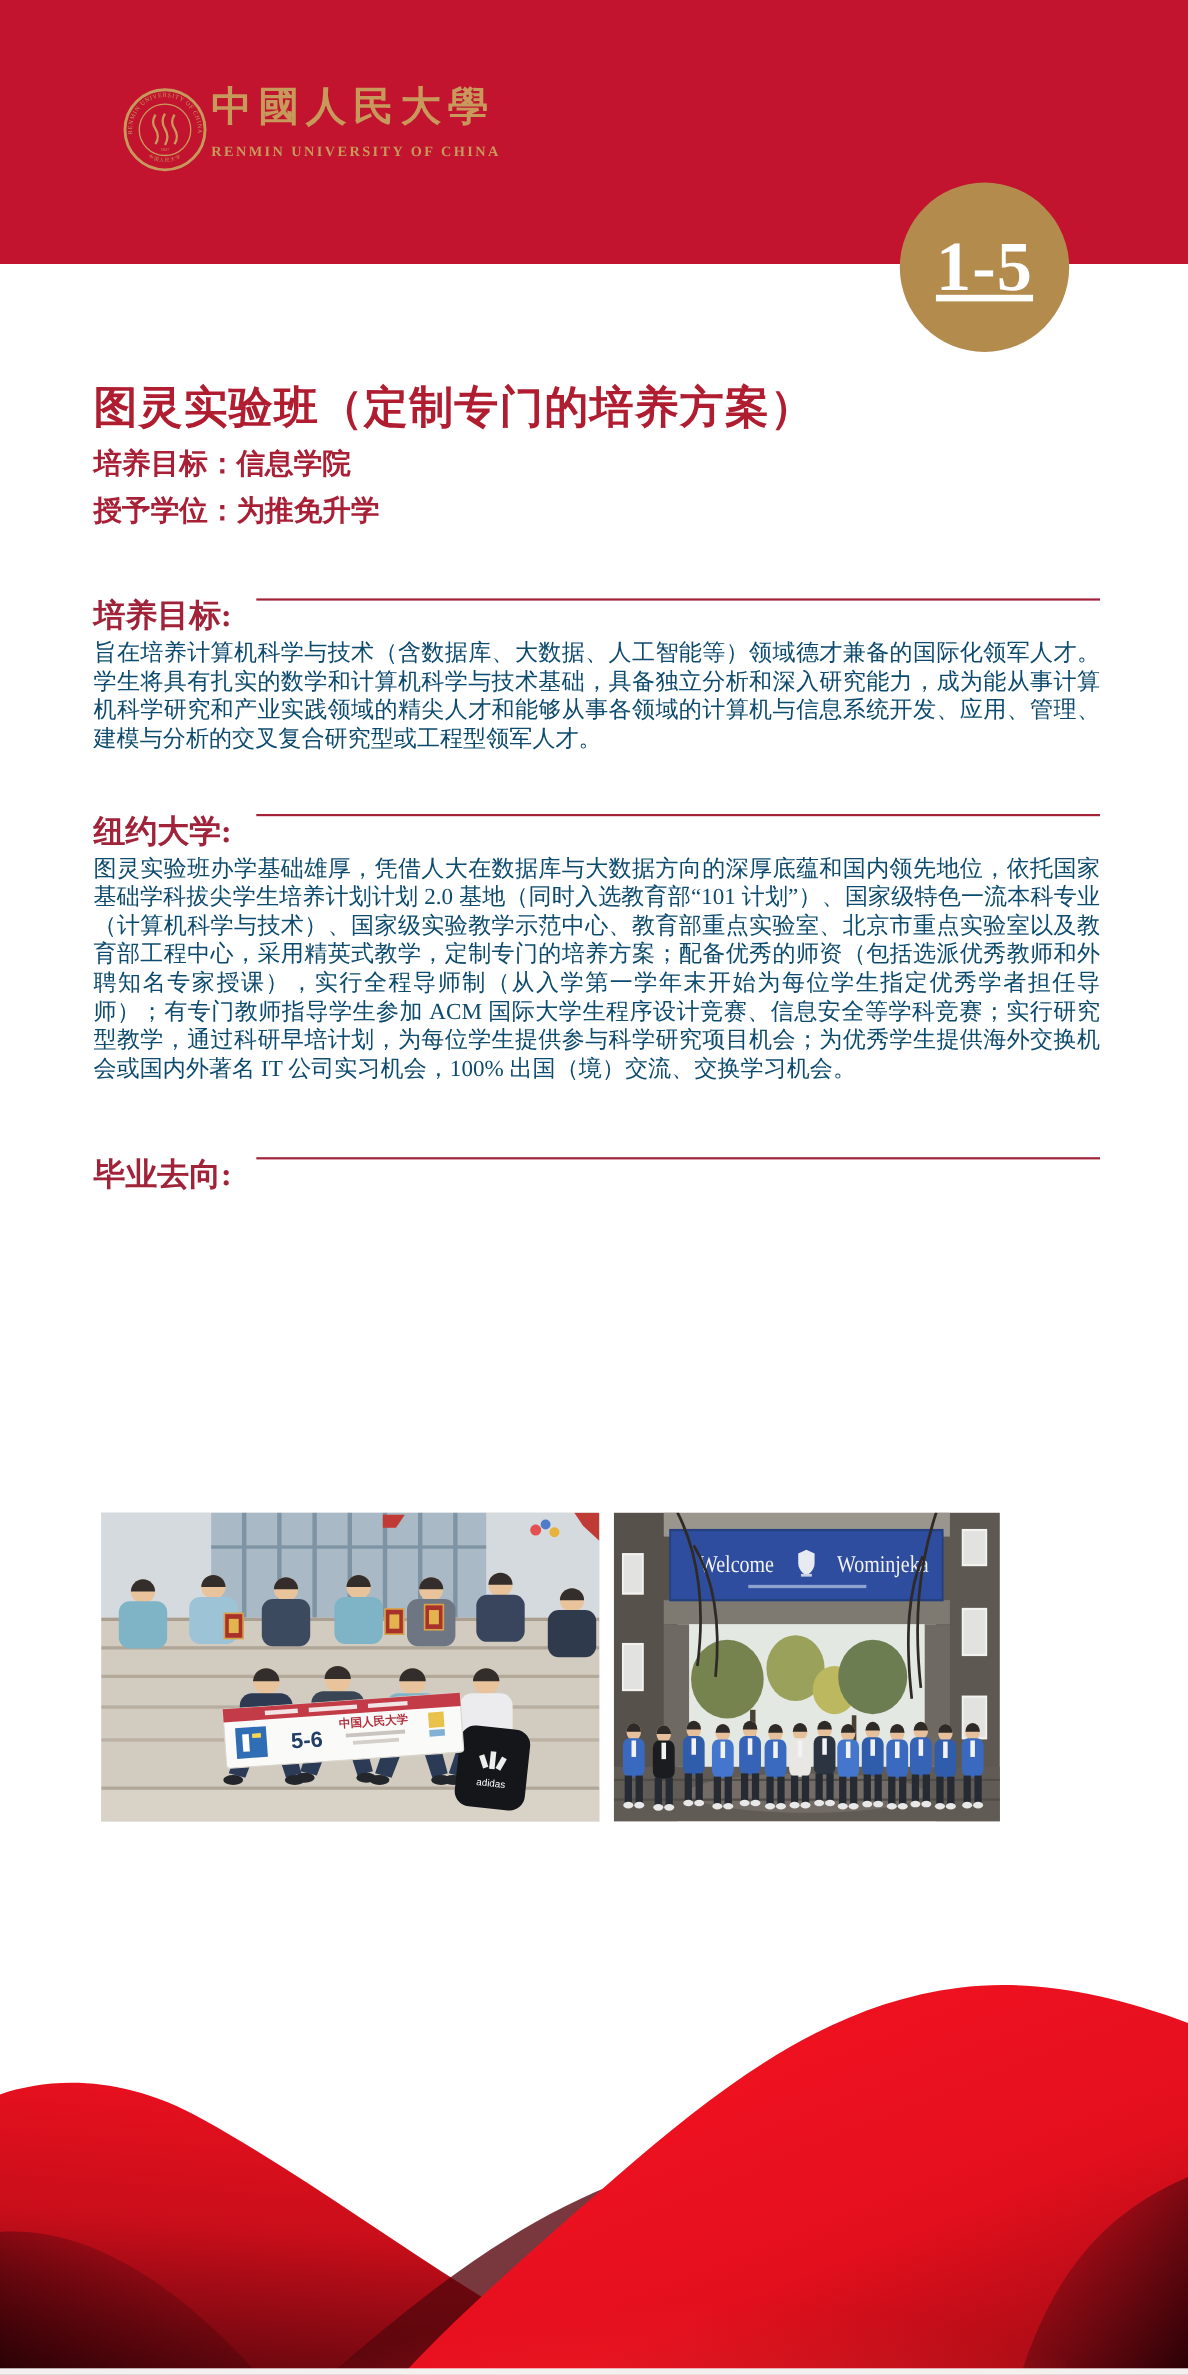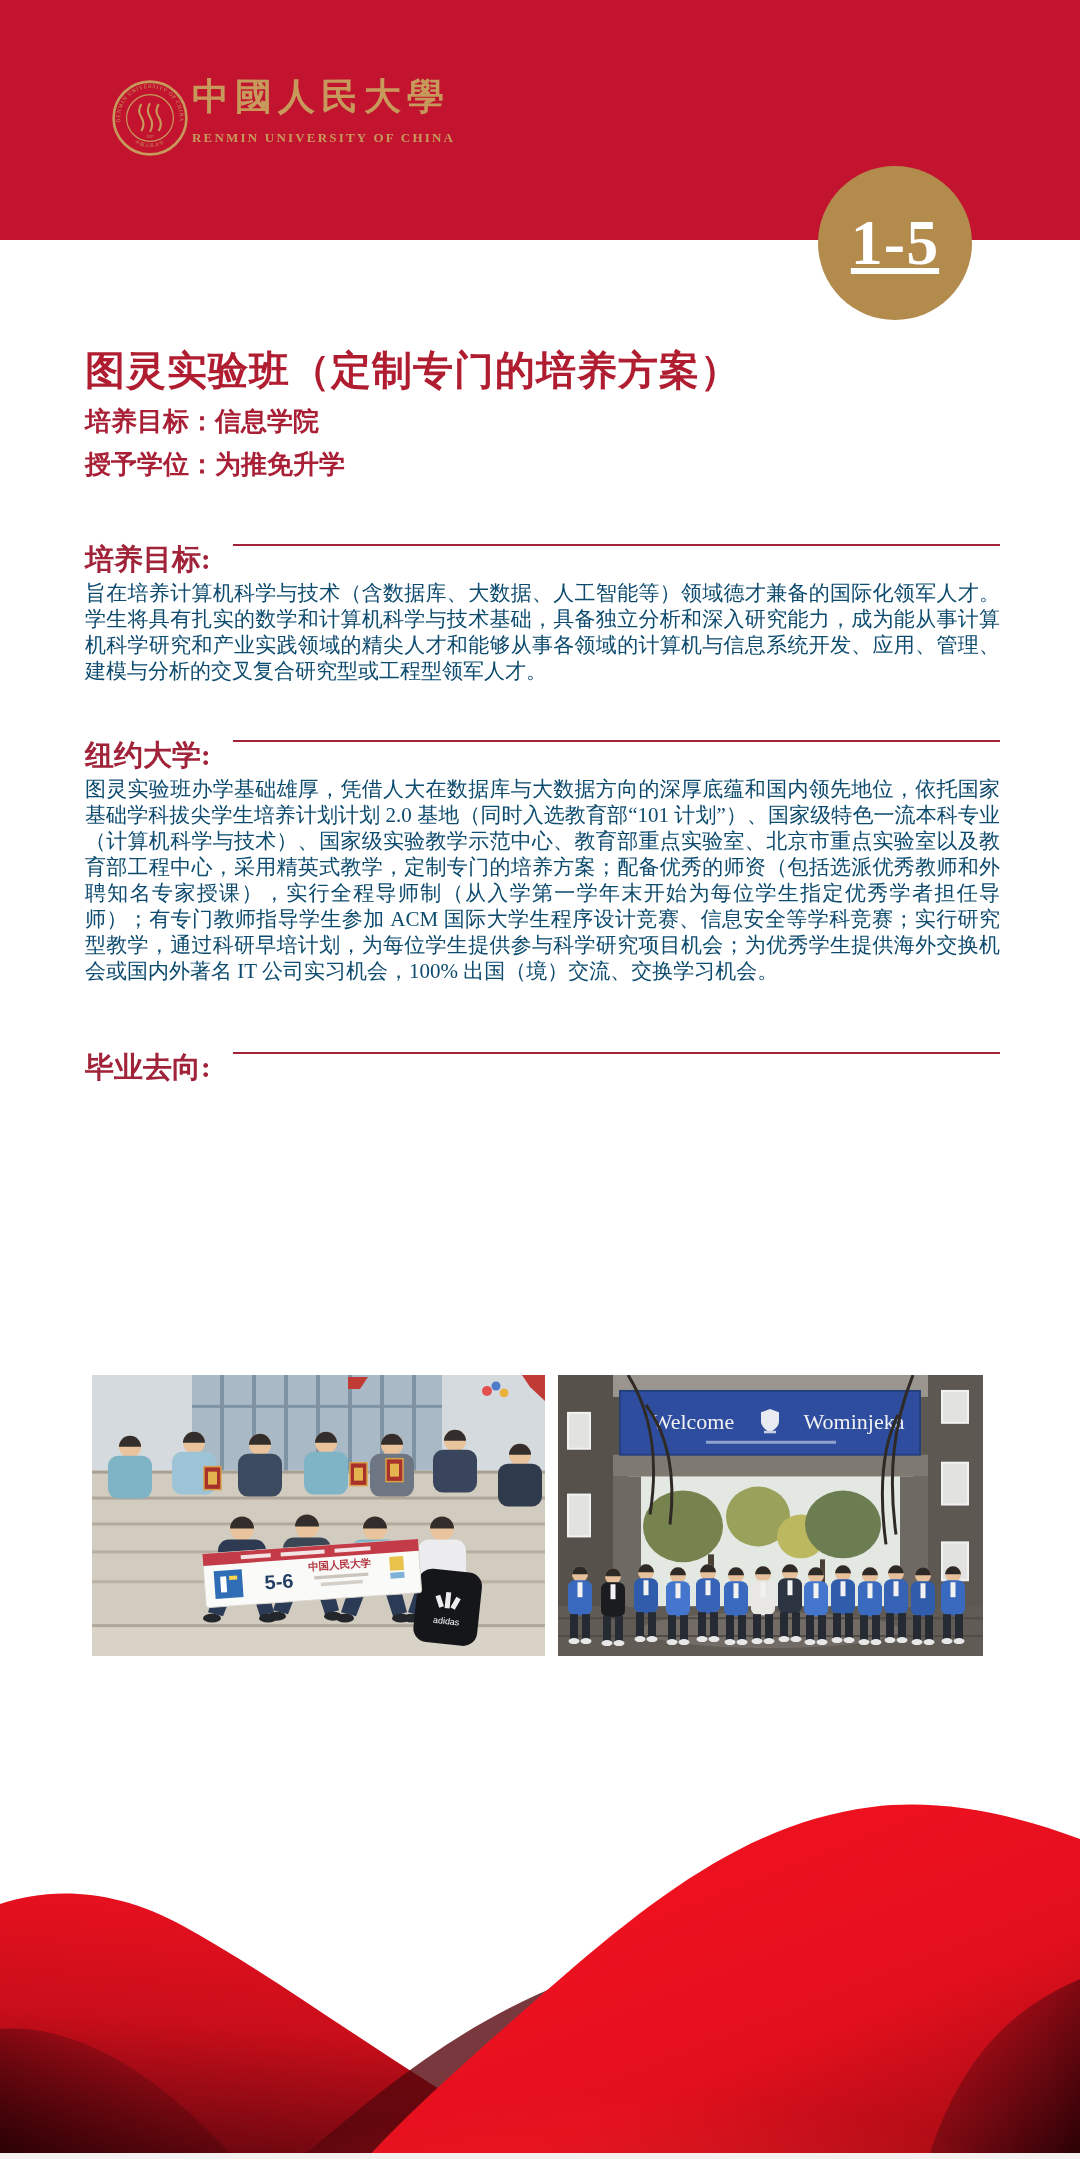--- a/index.html
+++ b/index.html
@@ -30,21 +30,21 @@
   .sec-head { display:flex; }
   .sec-head h2 { font-size:29px; font-weight:bold; color:#A02339; white-space:nowrap; }
   .sec-rule { flex:1; height:2px; background:#A32139; margin-left:22px; margin-top:4px; }
   .section p { margin-top:0; font-size:21px; line-height:26px; color:#0c4a6e; text-align:justify;
                font-family:"Liberation Serif","DejaVu Serif",serif; }
 
   
   .photos { position:absolute; top:1375px; left:92px; width:896px; height:281px; display:flex; }
   .photo { height:281px; overflow:hidden; background:#ddd; }
   .photo-left { width:453px; margin-right:13px; }
-  .photo-right { width:425px; }
+  .photo-right { width:351px; }
   .photo svg { display:block; width:100%; height:100%; }
 
   
   .wave { position:absolute; left:0; bottom:0; width:1080px; height:470px; }
   .wave svg { display:block; width:100%; height:100%; }
 </style>
 </head>
 <body>
 
 <div class="page">

